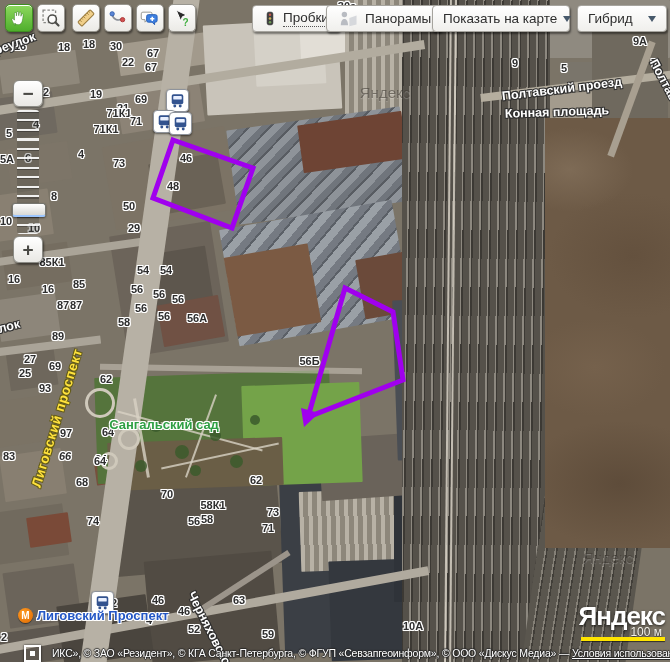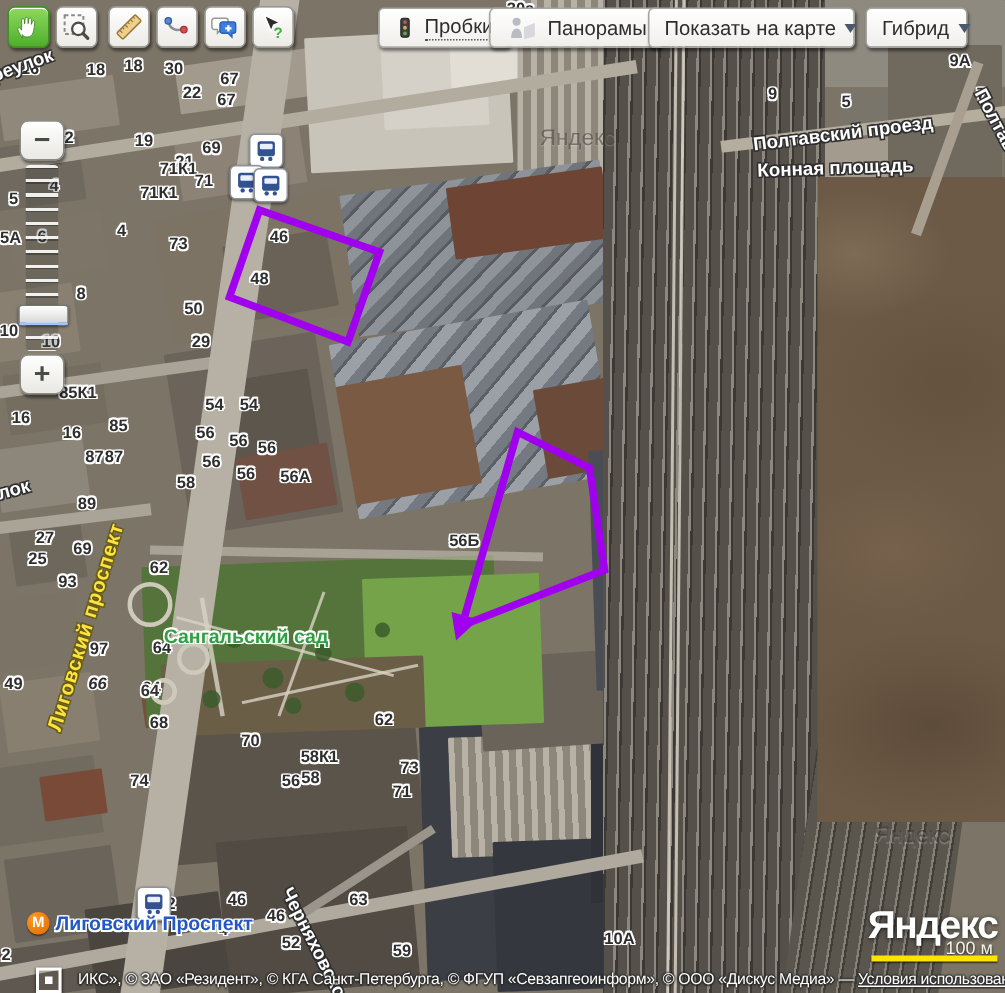--- a/index.html
+++ b/index.html
@@ -207,36 +207,36 @@
         <div class="hn" style="left: 79px; top: 284px;">85</div>
         <div class="hn" style="left: 63px; top: 305px;">87</div>
         <div class="hn" style="left: 76px; top: 305px;">87</div>
         <div class="hn" style="left: 58px; top: 336px;">89</div>
         <div class="hn" style="left: 30px; top: 359px;">27</div>
         <div class="hn" style="left: 55px; top: 366px;">69</div>
         <div class="hn" style="left: 25px; top: 373px;">25</div>
         <div class="hn" style="left: 106px; top: 379px;">62</div>
         <div class="hn" style="left: 45px; top: 388px;">93</div>
         <div class="hn" style="left: 25px; top: 433px; margin-left: 41px;">97</div>
-        <div class="hn" style="left: 9px; top: 456px;">49</div>
+        <div class="hn" style="left: 9px; top: 456px;">83</div>
         <div class="hn" style="left: 108px; top: 432px;">64</div>
         <div class="hn" style="left: 65px; top: 456px; font-style: italic;">66</div>
         <div class="hn" style="left: 101px; top: 459px;">64</div>
         <div class="hn" style="left: 143px; top: 270px;">54</div>
         <div class="hn" style="left: 166px; top: 270px;">54</div>
         <div class="hn" style="left: 137px; top: 289px;">56</div>
         <div class="hn" style="left: 159px; top: 294px;">56</div>
         <div class="hn" style="left: 178px; top: 299px;">56</div>
         <div class="hn" style="left: 141px; top: 308px;">56</div>
         <div class="hn" style="left: 164px; top: 316px;">56</div>
         <div class="hn" style="left: 197px; top: 318px;">56А</div>
         <div class="hn" style="left: 124px; top: 322px;">58</div>
         <div class="hn" style="left: 301px; top: 361px; padding-left: 17px;">56Б</div>
         <div class="hn" style="left: 100px; top: 461px;">64</div>
-        <div class="hn" style="left: 82px; top: 482px; margin-left: 24px;">68</div>
+        <div class="hn" style="left: 82px; top: 482px;">68</div>
         <div class="hn" style="left: 93px; top: 521px;">74</div>
         <div class="hn" style="left: 167px; top: 494px;">70</div>
         <div class="hn" style="left: 194px; top: 521px;">56</div>
         <div class="hn" style="left: 207px; top: 519px;">58</div>
         <div class="hn" style="left: 213px; top: 505px;">58К1</div>
         <div class="hn" style="left: 256px; top: 480px;">62</div>
         <div class="hn" style="left: 273px; top: 512px;">73</div>
         <div class="hn" style="left: 268px; top: 528px;">71</div>
         <div class="hn" style="left: 640px; top: 41px;">9А</div>
         <div class="hn" style="left: 515px; top: 63px;">9</div>
@@ -365,21 +365,21 @@
       <path d="M13.5 9l8-3v10l-8 2z" fill="#d6d8dc"></path>
     </svg>
     <span>Панорамы</span>
   </button>
 
   <button class="tbtn" style="left:432px;width:138px">
     <span>Показать на карте</span>
     <span class="caret"></span>
   </button>
 
-  <button class="tbtn" style="left:577px;width:68px">
+  <button class="tbtn" style="left:577px;width:90px">
     <span>Гибрид</span>
     <span class="caret"></span>
   </button>
 
   <button class="zbtn" style="top:80px">−</button>
   <div id="zoom-track"></div>
   <div id="zoom-handle"></div>
   <button class="zbtn" style="top:236px">+</button>
 
   <div id="logo">Яндекс</div>

